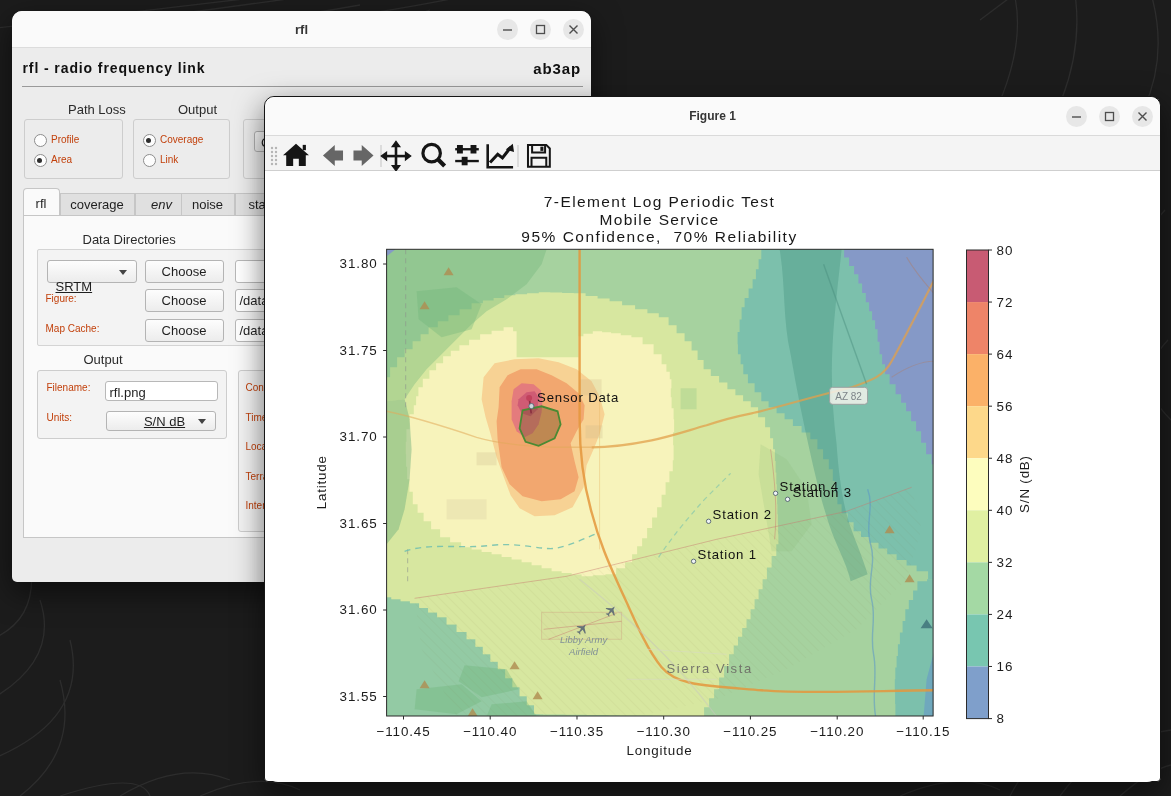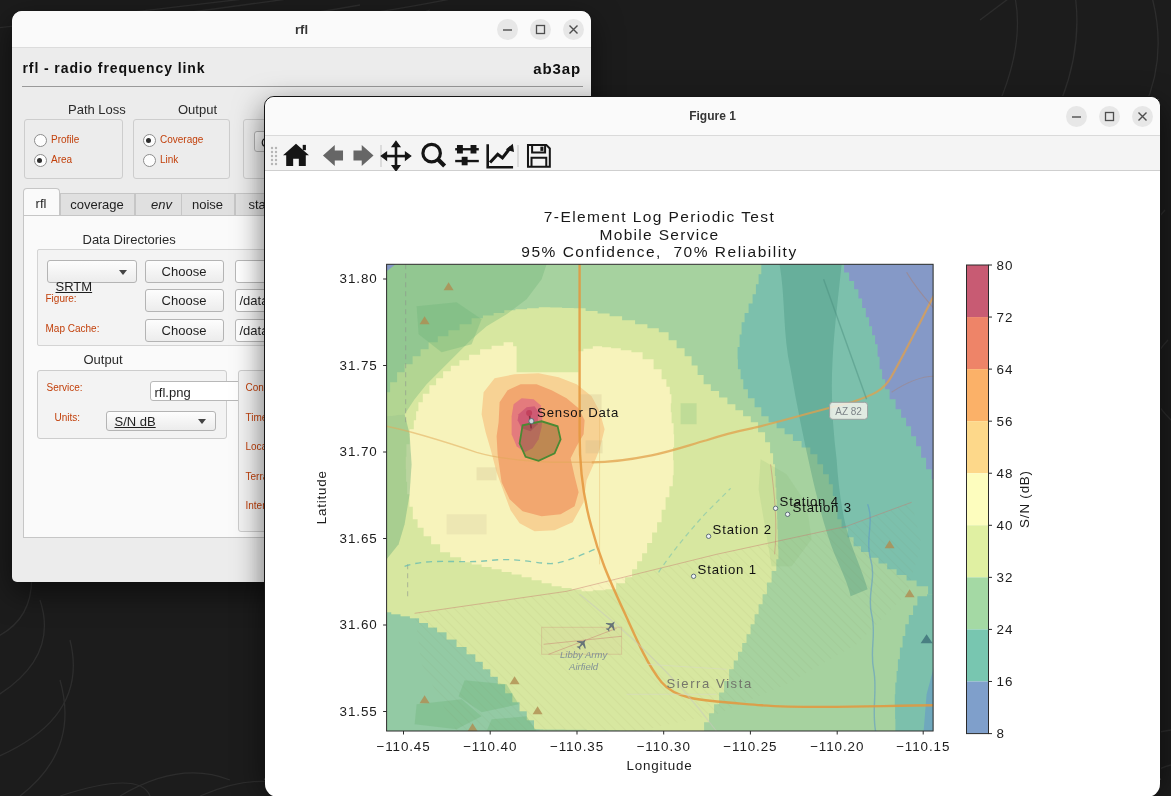--- a/index.html
+++ b/index.html
@@ -43,21 +43,21 @@
   border-left:4px solid transparent; border-right:4px solid transparent; border-top:5px solid #444; }
 
 #fig { left:264px; top:96px; width:897px; height:686px; background:#ffffff;
   border-radius:10px 10px 4px 4px; border:1px solid #151515; }
 #fig .tbar { position:absolute; left:0; top:0; width:100%; height:39px;
   background:#fafafa; border-radius:10px 10px 0 0; border-bottom:1px solid #dadada; }
 #fig .tbar .ttl { position:absolute; left:0; right:0; top:12px; text-align:center;
   font-size:12px; font-weight:bold; color:#363636; }
 #fig .toolbar { position:absolute; left:0; top:39px; width:100%; height:35px;
   background:#f4f4f4; border-bottom:1px solid #cfcfcf; }
-#canvas { position:absolute; left:0; top:92px; width:895px; height:608px; background:#fff;border-radius:13px; }
+#canvas { position:absolute; left:0; top:77px; width:895px; height:608px; background:#fff;border-radius:13px; }
 </style>
 </head>
 <body>
 <svg id="desk" viewBox="0 0 1171 796">
   <rect x="0" y="0" width="1171" height="796" fill="#1c1c1c"></rect>
   <g stroke="#2d2d2d" stroke-width="1.3" fill="none">
     <path d="M-20,30 L320,-10"></path>
     <path d="M40,60 L360,5"></path>
     <path d="M290,25 Q400,10 470,-5"></path>
     <path d="M950,190 Q1040,60 1010,-20"></path>
@@ -134,24 +134,24 @@
     <div class="fld" style="left:211px; top:44px; width:120px; height:23px;"></div>
     <div class="rlbl" style="left:22px; top:77px;">Figure:</div>
     <div class="btn" style="left:121px; top:73px; width:79px; height:23px; padding-top:3px;">Choose</div>
     <div class="fld" style="left:211px; top:73px; width:120px; height:23px;">/data/ant</div>
     <div class="rlbl" style="left:22px; top:107px;">Map Cache:</div>
     <div class="btn" style="left:121px; top:103px; width:79px; height:23px; padding-top:3px;">Choose</div>
     <div class="fld" style="left:211px; top:103px; width:120px; height:23px;">/data/map</div>
 
     <div class="glbl" style="left:13px; top:136px;">Output</div>
     <div class="gbox" style="left:13px; top:154px; width:190px; height:69px; background:#f3f3f3;"></div>
-    <div class="rlbl" style="left:23px; top:166px;">Service:</div>
-    <div class="fld" style="left:81px; top:165px; width:113px; height:20px;margin-left:45px;">rfl.png</div>
-    <div class="rlbl" style="left:31px; top:196px;">Units:</div>
-    <div class="combo" style="left:82px; top:195px; width:110px; height:20px; padding-top:2px;">S/N dB<span class="arr" style="top:7px;"></span></div>
+    <div class="rlbl" style="left:23px; top:166px;">Filename:</div>
+    <div class="fld" style="left:81px; top:165px; width:113px; height:20px;">rfl.png</div>
+    <div class="rlbl" style="left:23px; top:196px;">Units:</div>
+    <div class="combo" style="left:82px; top:195px; width:110px; height:20px; padding-top:2px;text-align:center;">S/N dB<span class="arr" style="top:7px;"></span></div>
 
     <div class="glbl" style="left:214px; top:136px;">Statistics</div>
     <div class="gbox" style="left:214px; top:154px; width:330px; height:162px; background:#f3f3f3;"></div>
     <div class="rlbl" style="left:222px; top:166px;">Confid</div>
     <div class="rlbl" style="left:222px; top:196px;">Time</div>
     <div class="rlbl" style="left:222px; top:225px;">Location</div>
     <div class="rlbl" style="left:222px; top:255px;">Terrain</div>
     <div class="rlbl" style="left:222px; top:284px;">Interfer</div>
   </div>
 </div>

